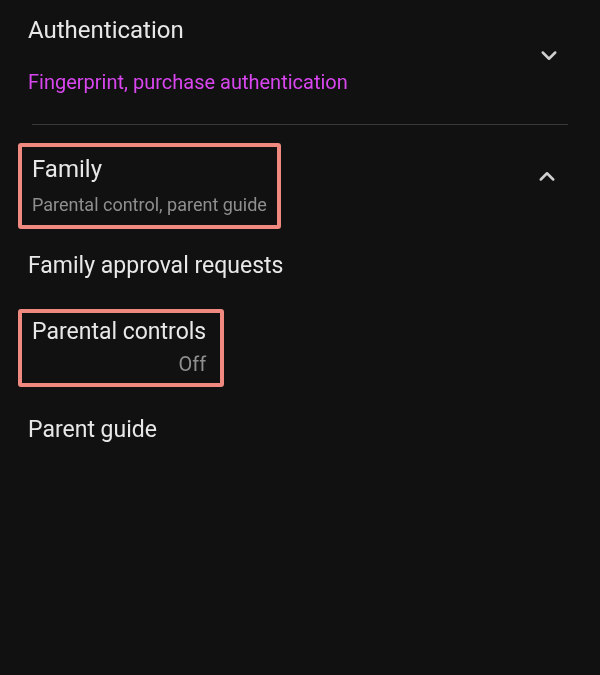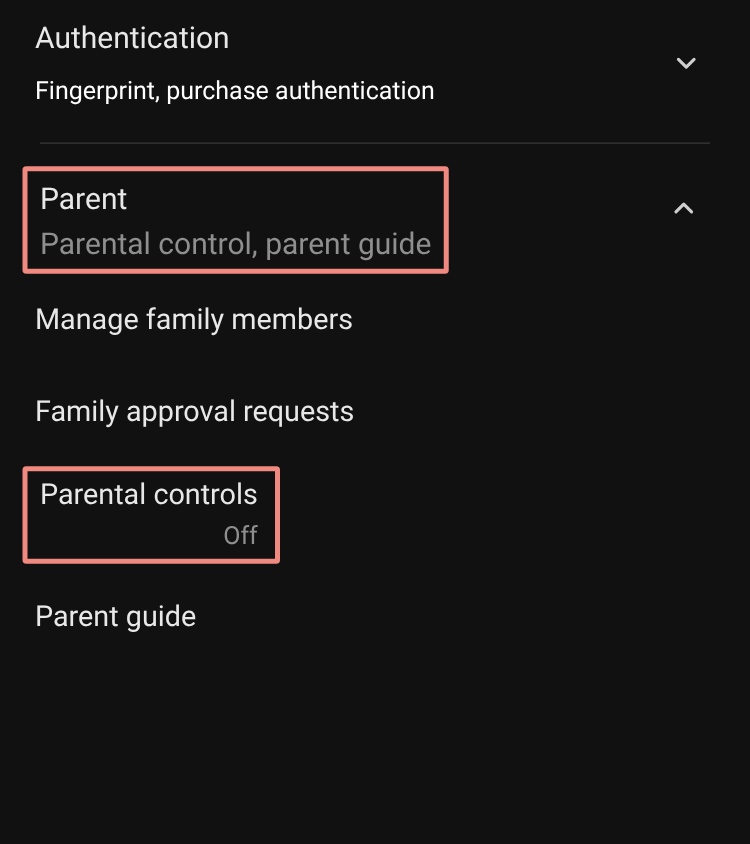--- a/index.html
+++ b/index.html
@@ -12,39 +12,39 @@
     }
     .container { padding:0 10px; }
 
     .section-header {
       display:flex; align-items:center;
       padding:14px 18px 14px 18px;
       position:relative;
     }
     .section-header .texts { flex:1; }
     .section-header .title { color:#e8e8e8; font-size:24px; line-height:32px; }
-    .section-header .subtitle { color:#ffffff; font-size:20px; line-height:28px; margin-top:12px; }
+    .section-header .subtitle { color:#d946ef; font-size:20px; line-height:28px; margin-top:22px; }
     .chev { flex:0 0 auto; margin-right:8px; margin-left:4px; }
 
     .divider { border:none; border-top:1px solid #3a3a3a; margin:14px 22px 0 22px; }
 
     .item {
       padding:22px 18px;
     }
     .item .label { color:#e8e8e8; font-size:23px; line-height:30px; }
 
     .highlight-box {
       border:4px solid #f08a81;
       border-radius:3px;
       margin-right:auto;
       width:max-content;
     }
     .hl-family { padding:6px 10px 6px 10px; margin-left:8px; margin-top:18px; }
     .hl-family .title { color:#e8e8e8; font-size:24px; line-height:32px; }
-    .hl-family .subtitle{ color:#8f8f8f; font-size:24px; line-height:28px; margin-top:6px; }
+    .hl-family .subtitle{ color:#8f8f8f; font-size:18px; line-height:28px; margin-top:6px; }
 
     .family-row {
       display:flex; align-items:center;
       position:relative;
     }
     .family-row .chev-up { position:absolute; right:28px; top:50%; transform:translateY(-50%); }
 
     .hl-pc {
       padding:4px 14px 6px 10px;
       margin-left:8px; margin-top:6px; margin-bottom:2px;
@@ -69,33 +69,30 @@
       <svg width="30" height="30" viewBox="0 0 24 24">
           <path d="M7 10l5 5 5-5" fill="none" stroke="#cfcfcf" stroke-width="2" stroke-linecap="round" stroke-linejoin="round"></path>
         </svg>
     </span>
   </div>
 
   <hr class="divider">
 
   <div class="family-row">
     <div class="highlight-box hl-family">
-      <div class="title">Parent</div>
+      <div class="title">Family</div>
       <div class="subtitle">Parental control, parent guide</div>
     </div>
     <span class="chev-up">
       <svg width="30" height="30" viewBox="0 0 24 24">
           <path d="M7 14l5-5 5 5" fill="none" stroke="#cfcfcf" stroke-width="2" stroke-linecap="round" stroke-linejoin="round"></path>
         </svg>
     </span>
   </div>
 
-  <div class="item">
-    <div class="label">Manage family members</div>
-  </div>
 
 
   <div class="item">
     <div class="label">Family approval requests</div>
   </div>
 
   <div>
     <div class="highlight-box hl-pc">
       <div class="label">Parental controls</div>
       <div class="secondary">Off</div>

